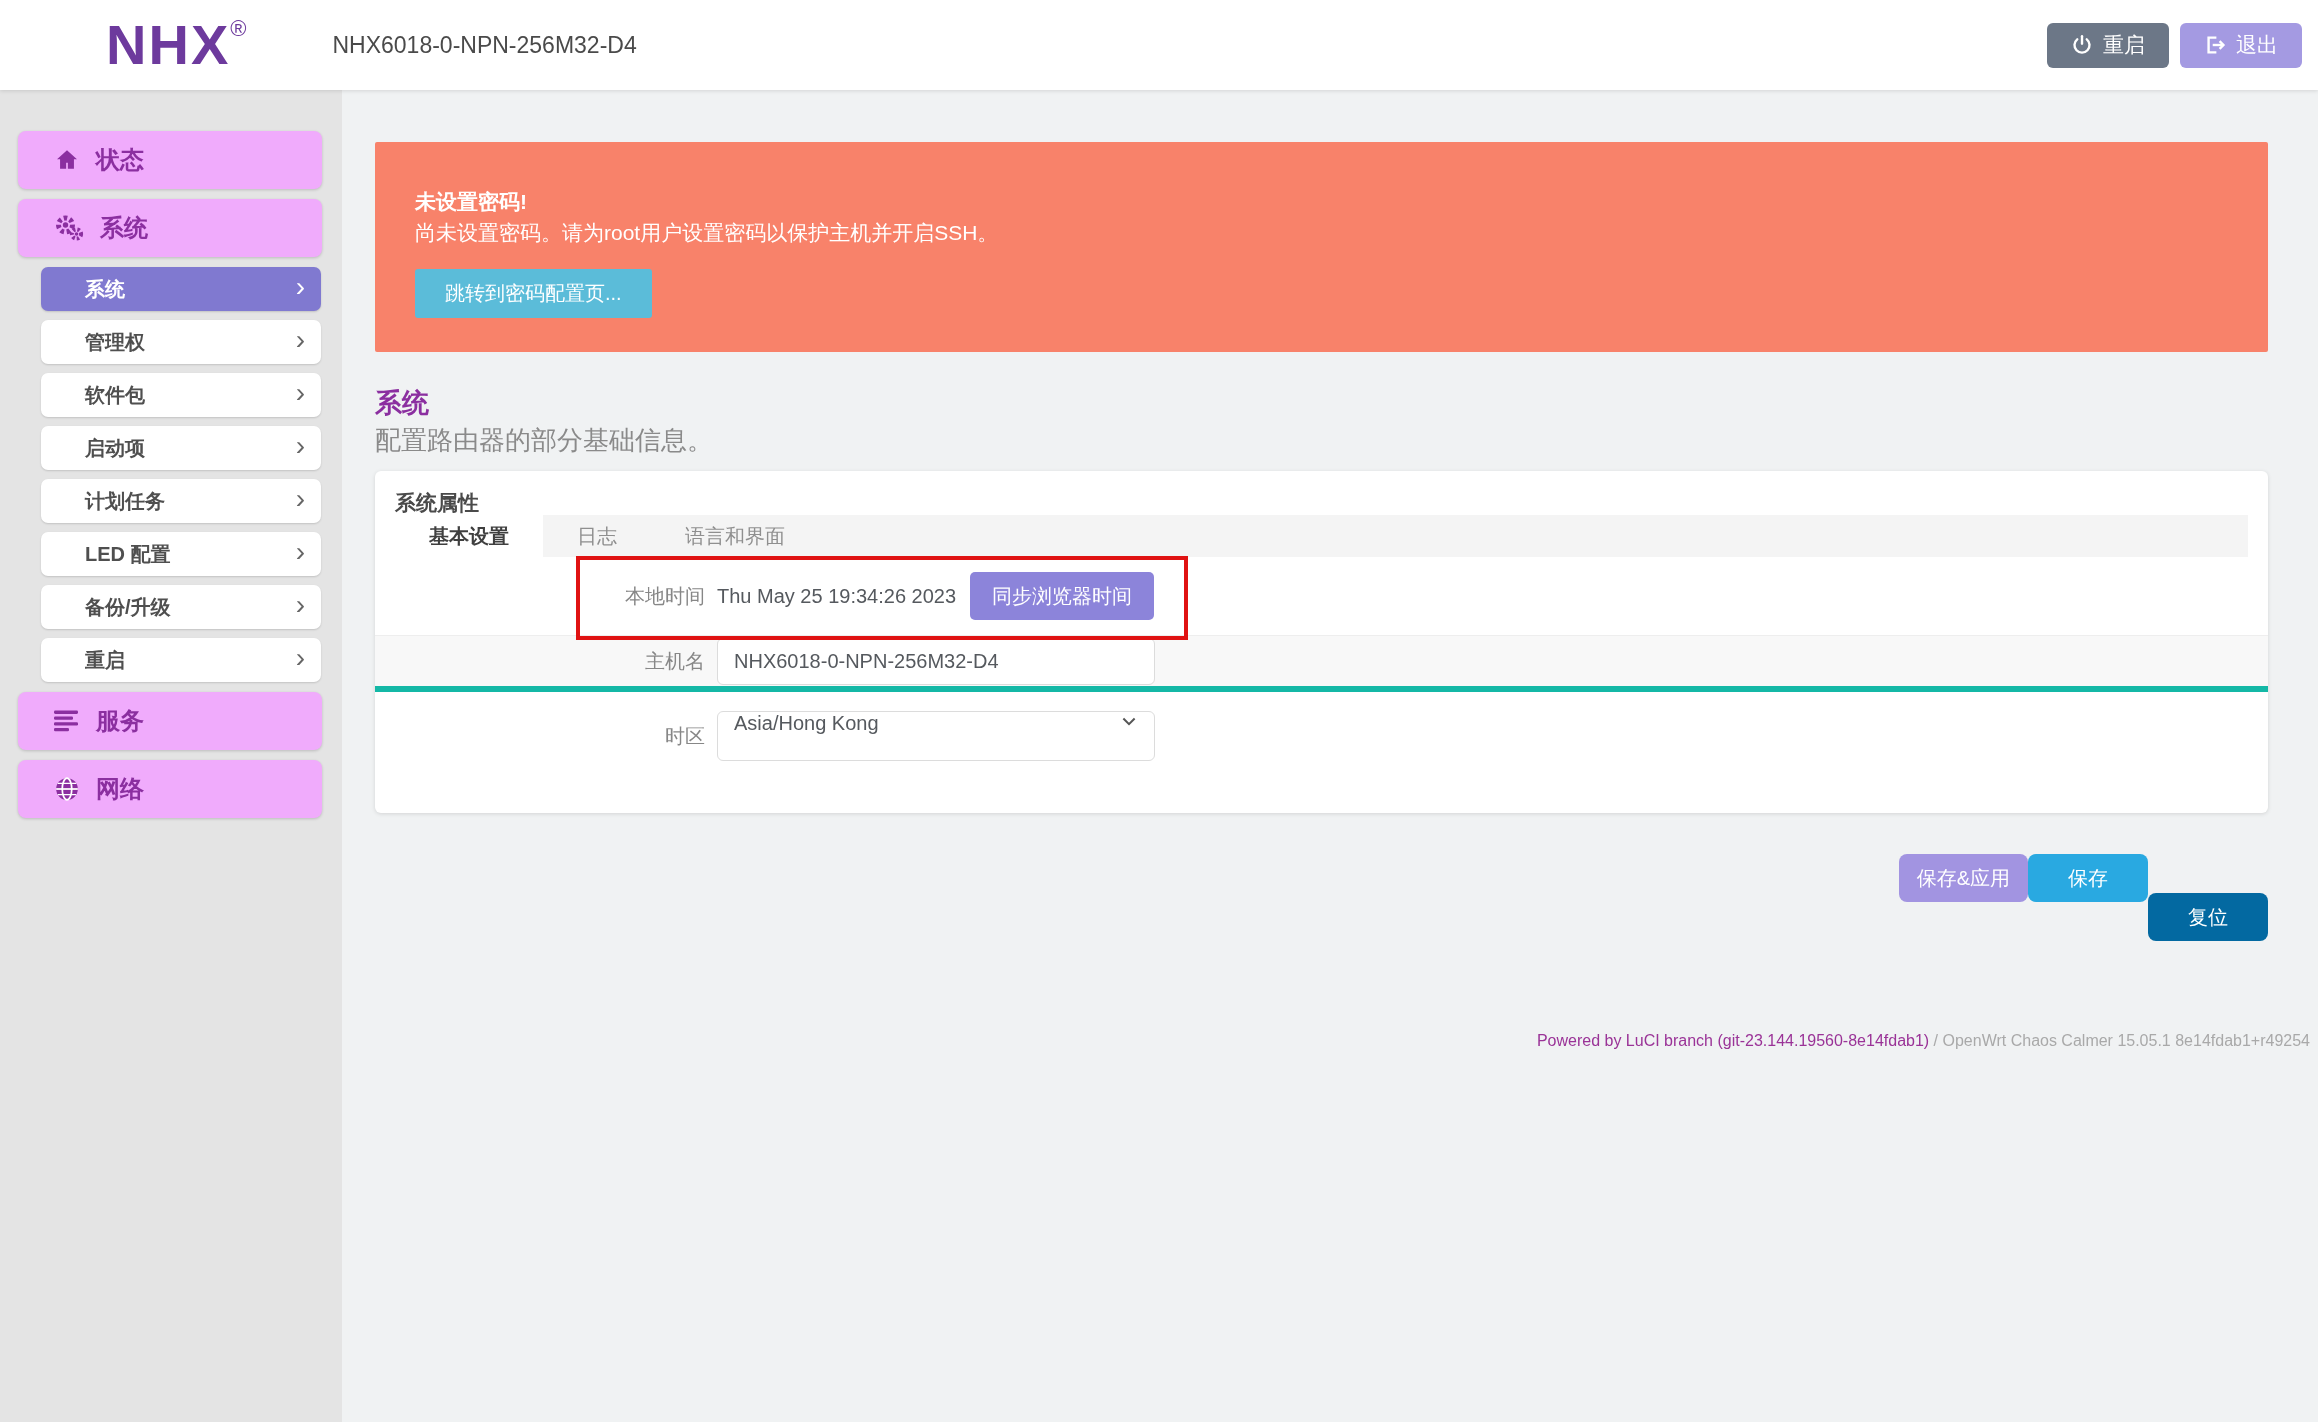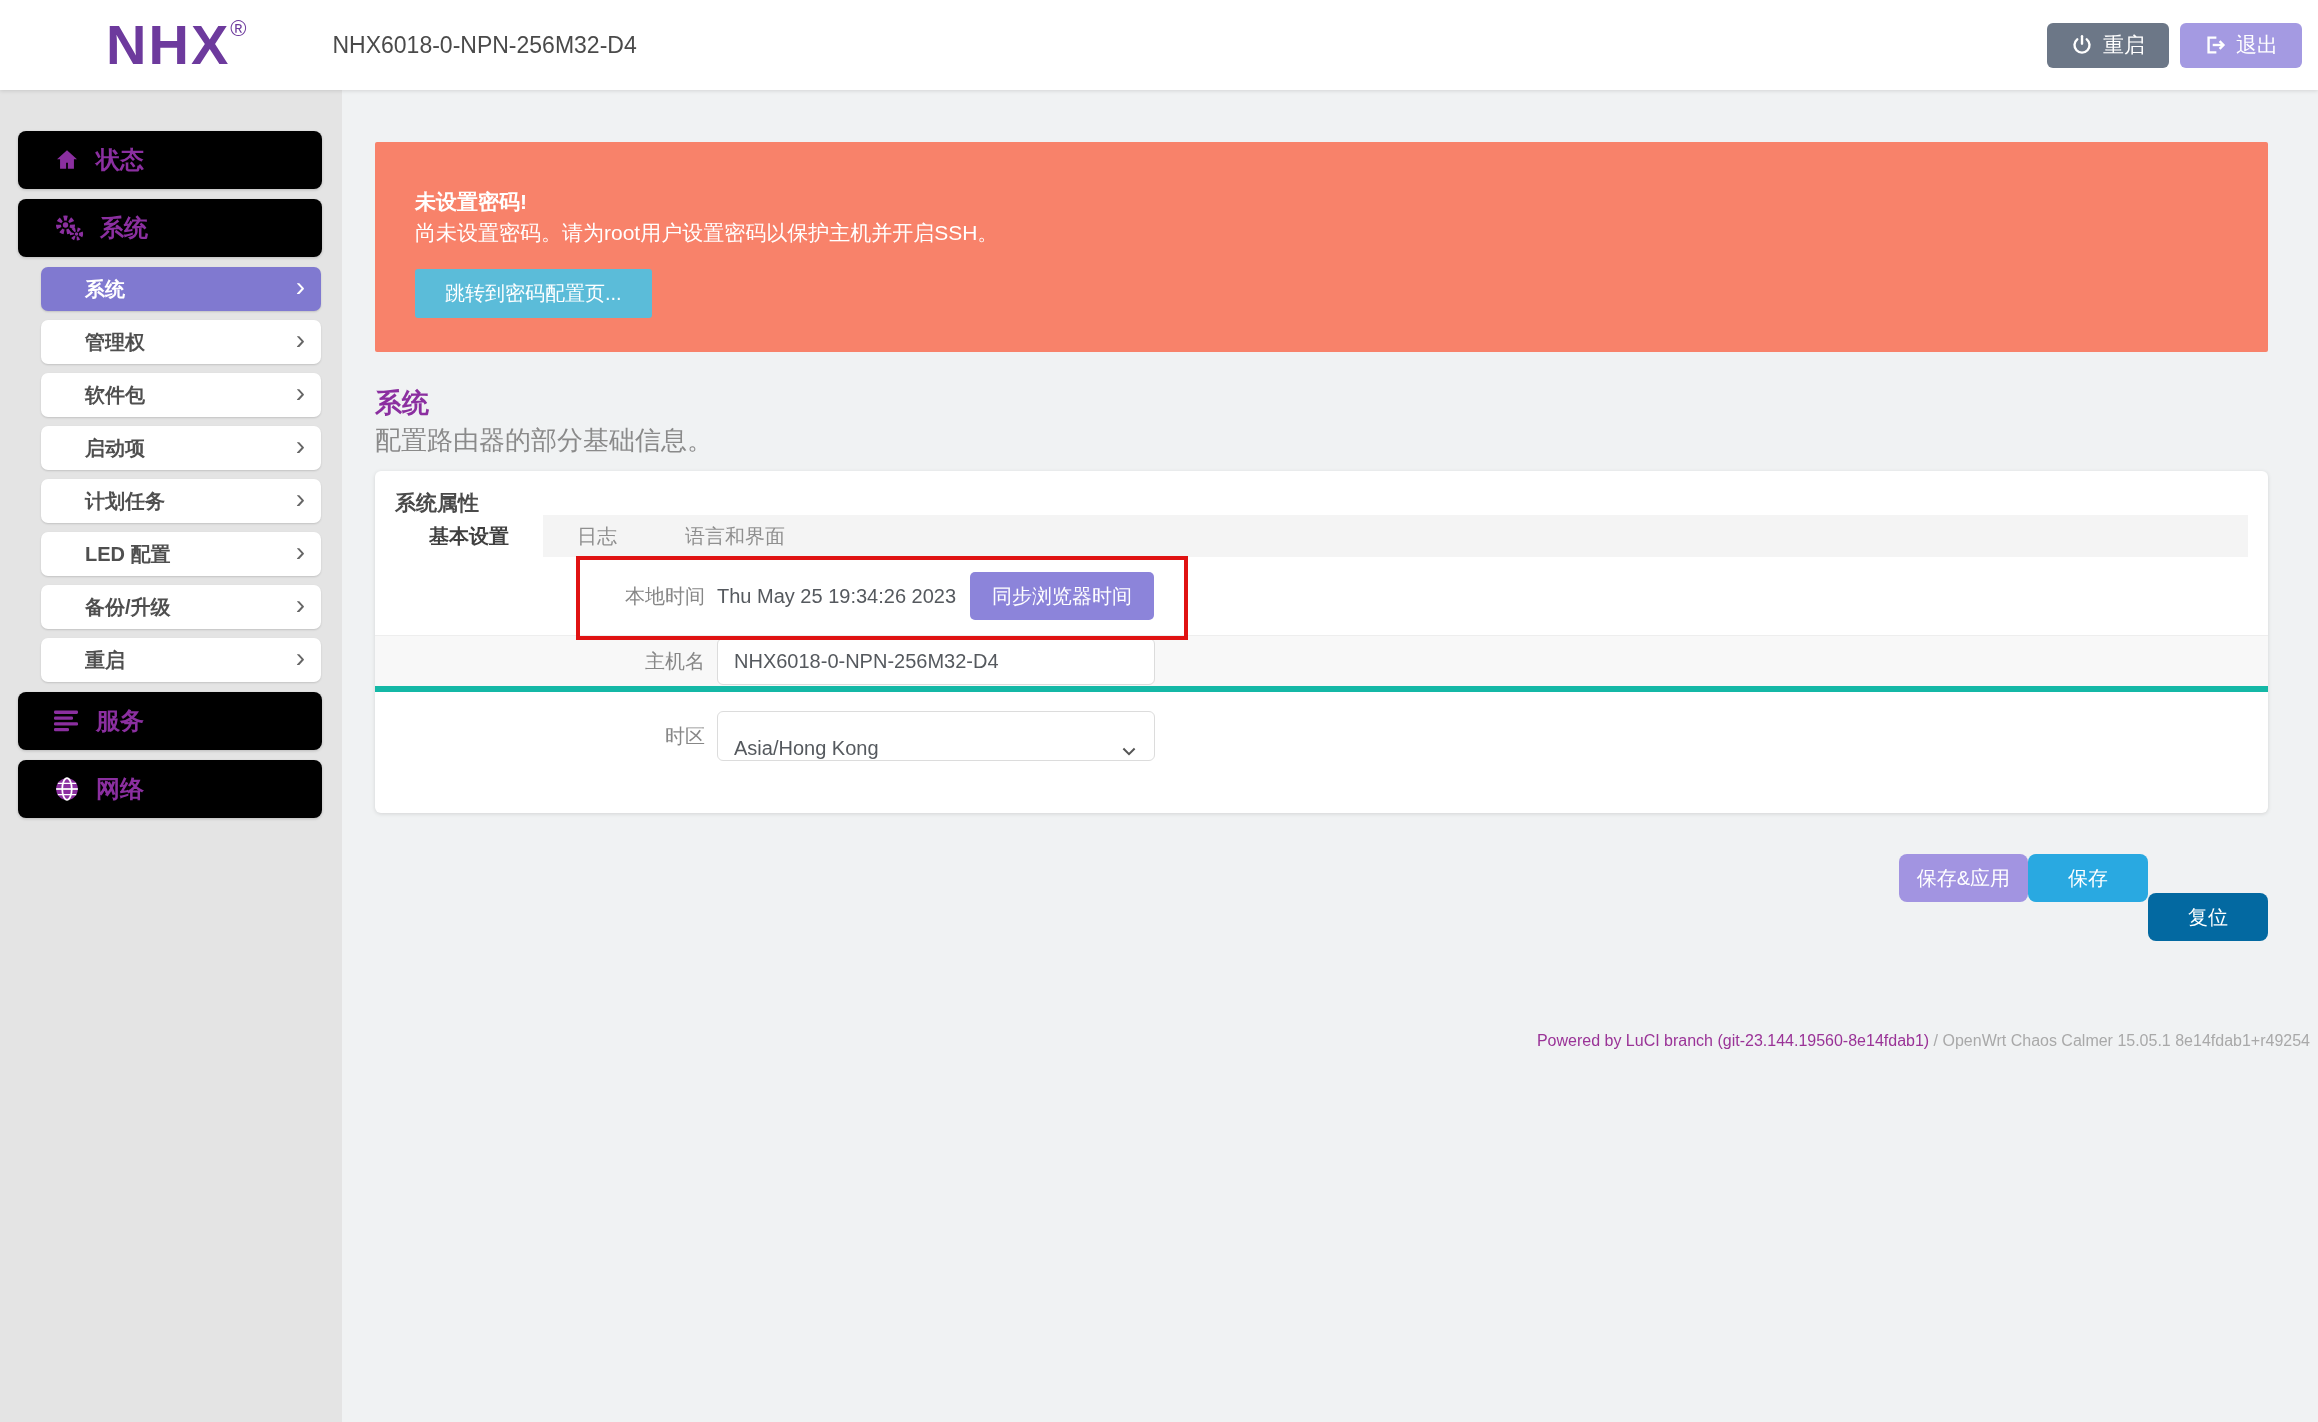--- a/index.html
+++ b/index.html
@@ -20,21 +20,21 @@
   .hbtn {
     height:45px; padding:0 24px; border-radius:6px; color:#fff; font-size:21px;
     display:flex; align-items:center; gap:10px; cursor:pointer; border:none;
   }
   .hbtn-reboot { background:#6c7787; }
   .hbtn-logout { background:#a49ae2; }
   
   .layout { display:flex; height:1332px; }
   .sidebar { width:342px; flex-shrink:0; background:#e4e4e4; padding-top:41px; }
   .side-card {
-    margin:0 20px 10px 18px; height:58px; background:#000000; border-radius:8px;
+    margin:0 20px 10px 18px; height:58px; background:#f0abfc; border-radius:8px;
     display:flex; align-items:center; padding-left:36px; gap:16px;
     box-shadow:0 1px 3px rgba(0,0,0,.18); cursor:pointer;
   }
   .side-card .lbl { font-size:24px; font-weight:bold; color:#8b2fa0; }
   .submenu { margin:0 21px 10px 41px; }
   .sub-item {
     height:44px; background:#fff; border-radius:7px; margin-bottom:9px;
     display:flex; align-items:center; justify-content:space-between;
     padding:0 16px 0 44px; box-shadow:0 1px 2px rgba(0,0,0,.15); cursor:pointer;
   }
@@ -79,21 +79,21 @@
     background:#8c84da; color:#fff; font-size:20px; height:48px; padding:0 22px;
     border-radius:5px; display:flex; align-items:center; cursor:pointer; border:none;
   }
   .text-input {
     width:438px; height:47px; border:1px solid #dcdcdc; border-radius:6px;
     padding:0 16px; font-size:20px; color:#55595e; background:#fff;
     font-family:inherit; outline:none;
   }
   .select-box {
     width:438px; height:50px; border:1px solid #dcdcdc; border-radius:6px;
-    background:#fff; display:flex; align-items:flex-end; justify-content:space-between;
+    background:#fff; display:flex; align-items:flex-start; justify-content:space-between;
     padding:0 16px; font-size:20px; color:#55595e; cursor:pointer;
   }
   .highlight-box {
     position:absolute; left:201px; top:85px; width:612px; height:84px;
     border:4px solid #e01212; pointer-events:none; z-index:4;
   }
   .actions { margin-top:41px; display:flex; justify-content:flex-end; }
   .abtn {
     height:48px; min-width:120px; padding:0 18px; border-radius:8px; border:none;
     color:#fff; font-size:20px; display:flex; align-items:center; justify-content:center; cursor:pointer;

